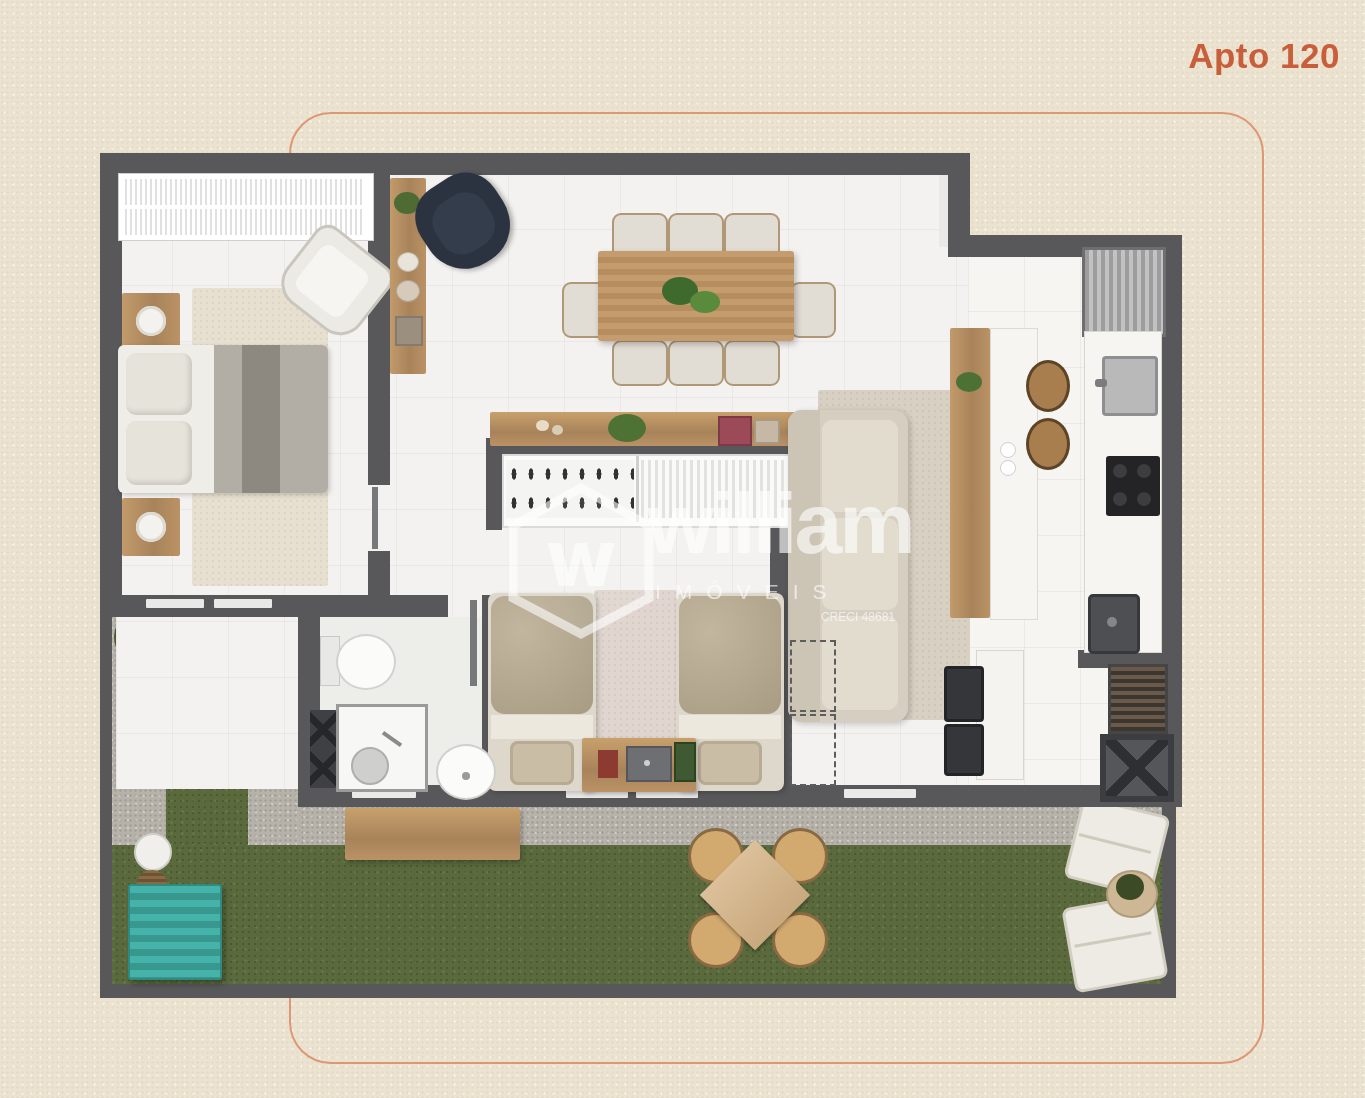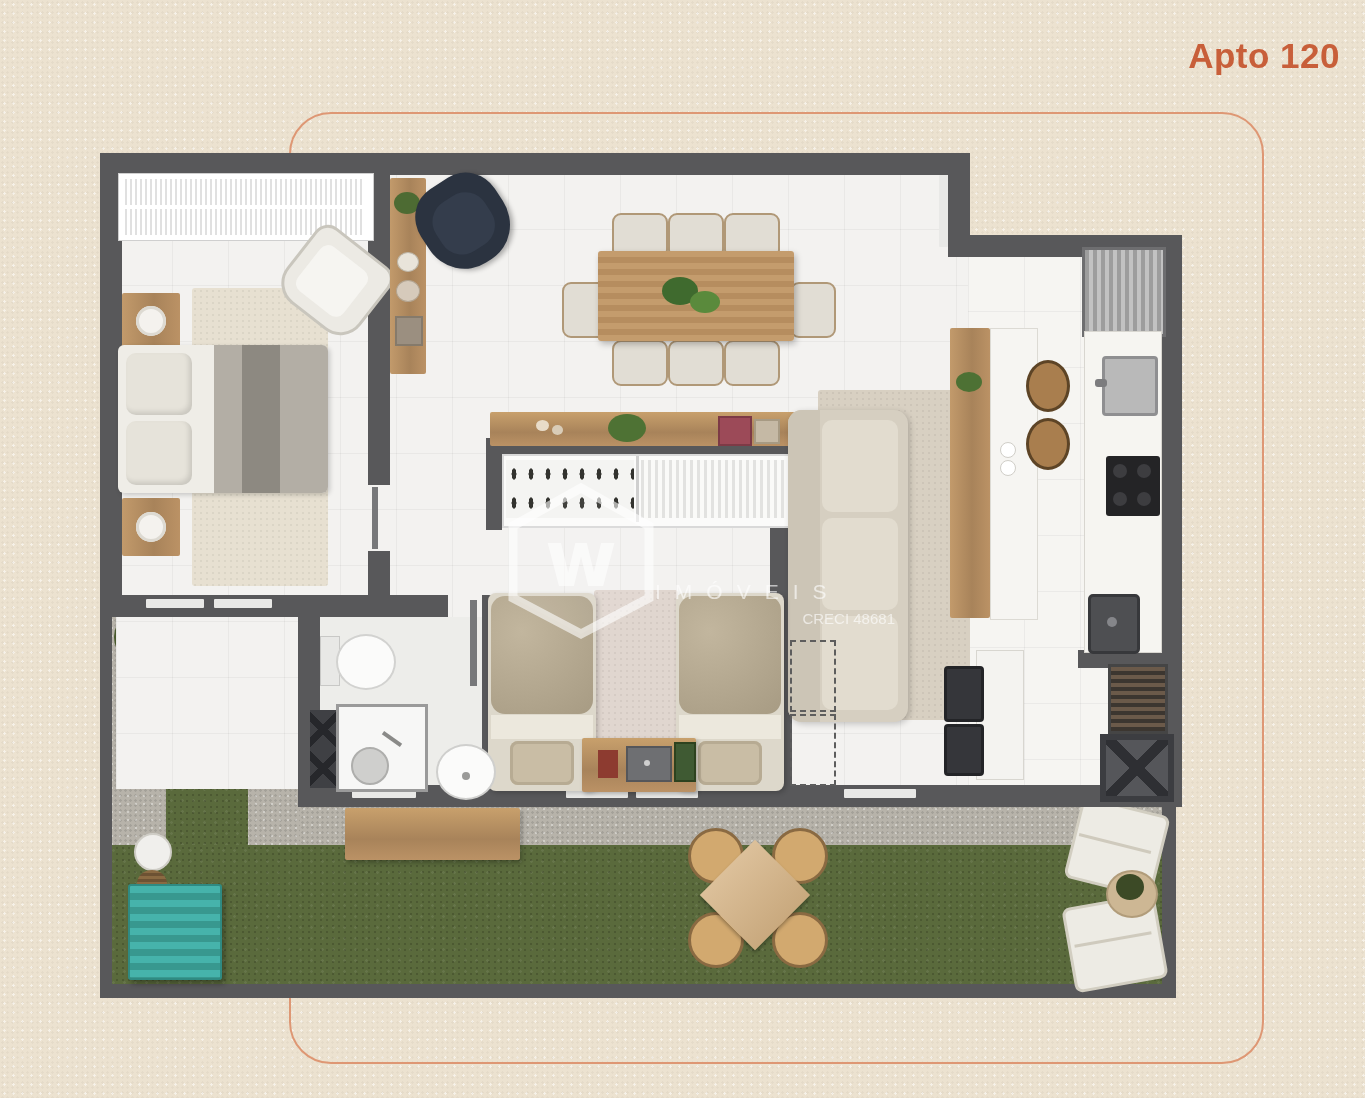--- a/index.html
+++ b/index.html
@@ -245,15 +245,16 @@
 </div>
 <div class="abs" style="left:436px;top:744px;width:56px;height:52px;border-radius:50%;background:#fbfbfa;border:2px solid #cfcfcd;">
   <div class="abs" style="left:24px;top:26px;width:8px;height:8px;border-radius:50%;background:#9a9a98;"></div>
 </div>
 
 <div class="abs" style="left:505px;top:478px;width:400px;height:168px;pointer-events:none;">
   <svg width="152" height="158" viewBox="0 0 152 158" style="position:absolute;left:0;top:4px;">
     <polygon points="76,6 144,44 144,116 76,152 8,116 8,44" fill="rgba(255,255,255,0.07)" stroke="rgba(255,255,255,0.6)" stroke-width="9"></polygon>
     <text x="76" y="104" text-anchor="middle" font-family="DejaVu Sans, sans-serif" font-size="78" font-weight="bold" fill="rgba(255,255,255,0.6)">w</text>
   </svg>
+  <div class="wm-text" style="position:absolute;left:142px;top:-4px;font-size:86px;font-weight:700;letter-spacing:-3px;">william</div>
   <div class="wm-text" style="position:absolute;left:150px;top:102px;font-size:21px;letter-spacing:14px;">IMÓVEIS</div>
-  <div class="wm-text" style="position:absolute;left:180px;top:132px;width:210px;text-align:right;font-size:15px;">CRECI 48681</div>
+  <div class="wm-text" style="position:absolute;left:180px;top:132px;width:210px;text-align:right;font-size:12px;">CRECI 48681</div>
 </div>
 
 </body></html>

